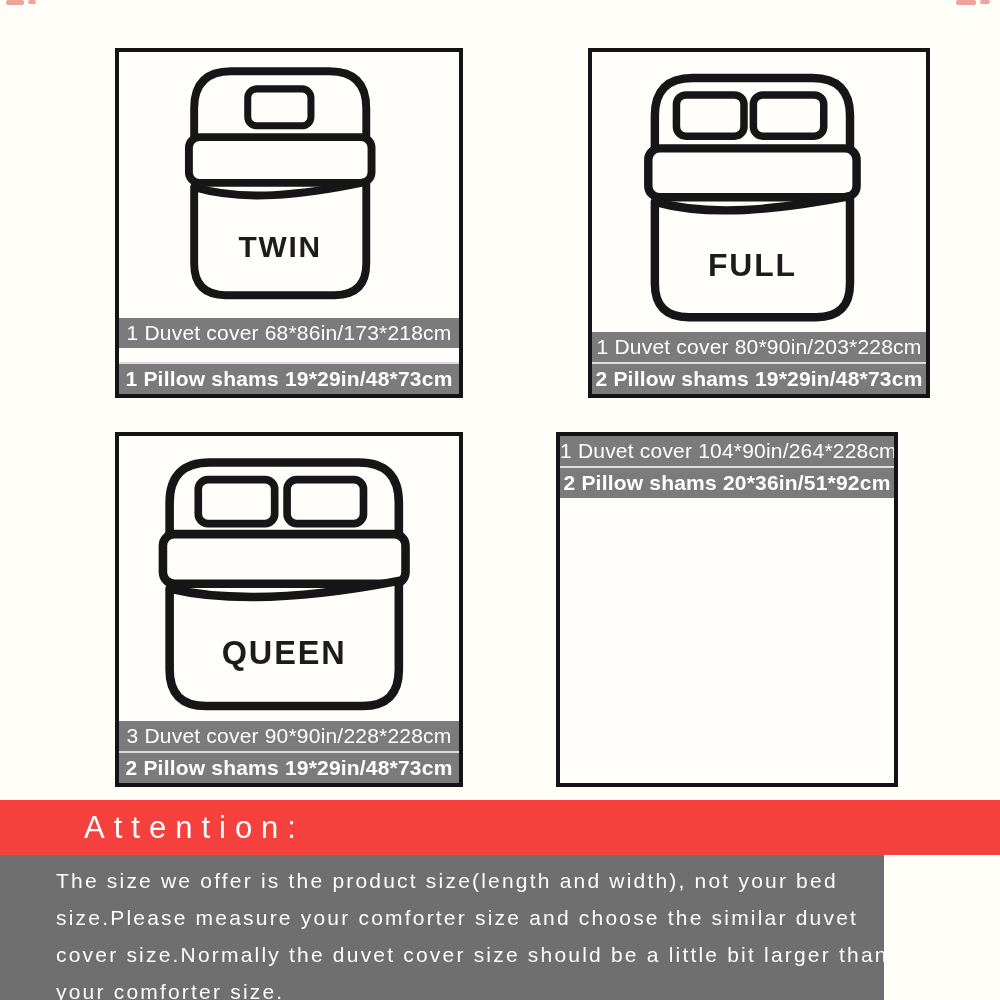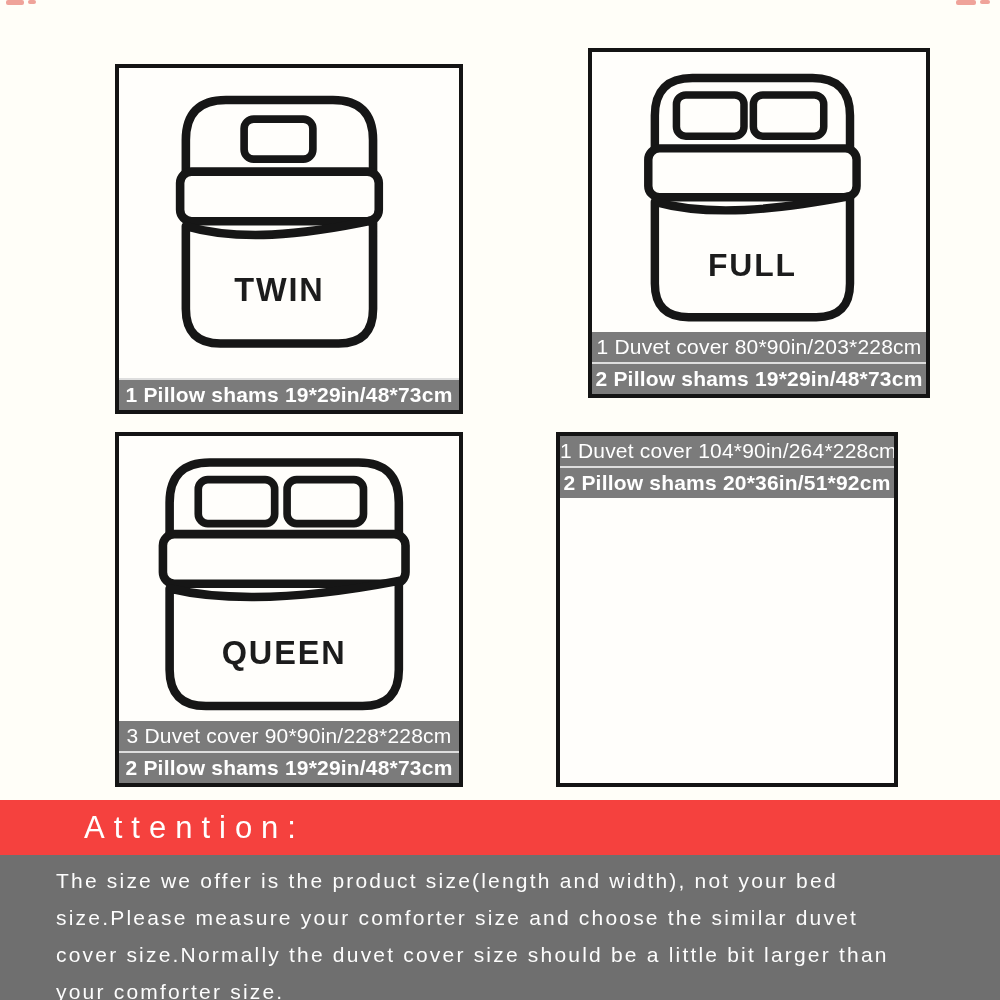--- a/index.html
+++ b/index.html
@@ -40,39 +40,39 @@
   }
 
   .caption {
     height: 30px; line-height: 30px;
     background: #7b7b7b; color: #ffffff;
     text-align: center; font-size: 21px;
     letter-spacing: .2px; white-space: nowrap; overflow: hidden;
   }
   .caption.second { height: 32px; line-height: 29px; border-top: 2px solid #dedede; font-weight: bold; }
 
-  #box-twin  { left: 115px; top:  64px; width: 348px; height: 350px; gap: 14px; }
+  #box-twin  { left: 115px; top:  48px; width: 348px; height: 350px; gap: 14px; }
   #box-full  { left: 588px; top:  48px; width: 342px; height: 350px; }
   #box-queen { left: 115px; top: 432px; width: 348px; height: 355px; }
   #box-king  { left: 556px; top: 432px; width: 342px; height: 355px; }
 
   
   .attention-band {
     position: absolute; left: 0; top: 800px;
     width: 1000px; height: 55px;
     background: #f5413e;
   }
   .attention-title {
     color: #ffffff; font-size: 31px; line-height: 55px;
     letter-spacing: 9px; padding-left: 84px;
     white-space: nowrap;
   }
   .attention-box {
     position: absolute; left: 0; top: 855px;
-    width: 1000px; height: 145px;
+    width: 884px; height: 145px;
     background: #6f6f6f;
     padding: 7px 0 0 56px;
   }
   .attention-line {
     color: #fdfdfd; font-size: 21px; line-height: 37px;
     letter-spacing: 2.2px; white-space: nowrap;
   }
 </style>
 </head>
 <body>
@@ -85,20 +85,21 @@
 <div class="size-box" id="box-twin">
   <div class="bed-illus">
     <svg viewBox="0 0 356 287" preserveAspectRatio="xMidYMid meet">
       <path class="bed-outline" d="M 70 122 L 70 64 Q 70 22 112 22 L 224 22 Q 266 22 266 64 L 266 122 Z"></path>
       <rect class="bed-pillow" x="131" y="42" width="72" height="42" rx="10"></rect>
       <rect class="bed-outline" x="64" y="97" width="208" height="52" rx="12"></rect>
       <path class="bed-outline" d="M 70 154 C 125 170 190 164 266 148 L 266 241 Q 266 277 230 277 L 106 277 Q 70 277 70 241 Z"></path>
       <text class="bed-label" x="168" y="233">TWIN</text>
     </svg>
   </div>
+  <div class="caption">1 Duvet cover 68*86in/173*218cm</div>
   <div class="caption second">1 Pillow shams 19*29in/48*73cm</div>
 </div>
 
 <div class="size-box" id="box-full">
   <div class="bed-illus">
     <svg viewBox="0 0 356 287" preserveAspectRatio="xMidYMid meet">
       <path class="bed-outline" d="M 67 122 L 67 62 Q 67 22 107 22 L 235 22 Q 275 22 275 62 L 275 122 Z"></path>
       <rect class="bed-pillow" x="90" y="40" width="72" height="44" rx="10"></rect>
       <rect class="bed-pillow" x="172" y="40" width="75" height="44" rx="10"></rect>
       <rect class="bed-outline" x="60" y="97" width="222" height="52" rx="12"></rect>

